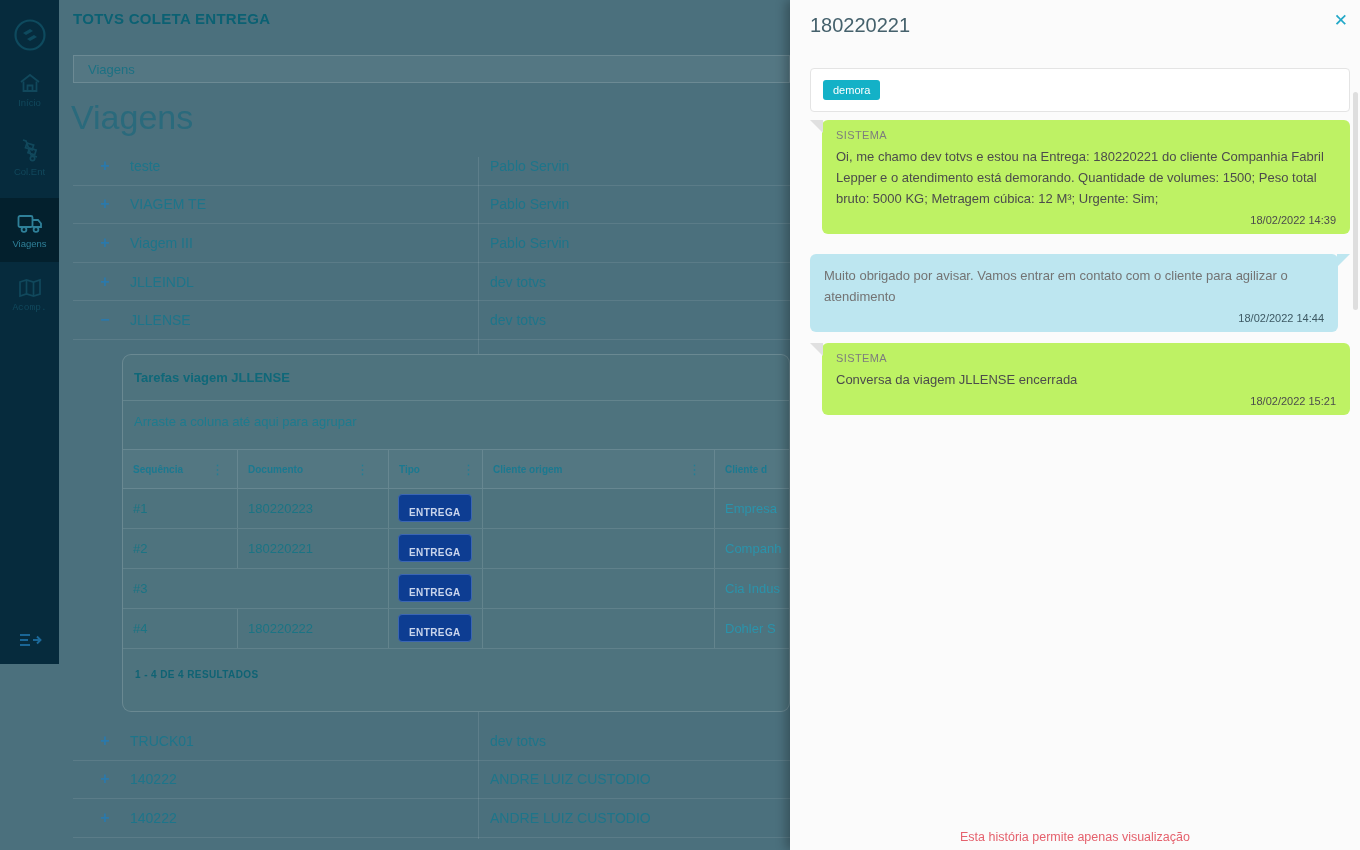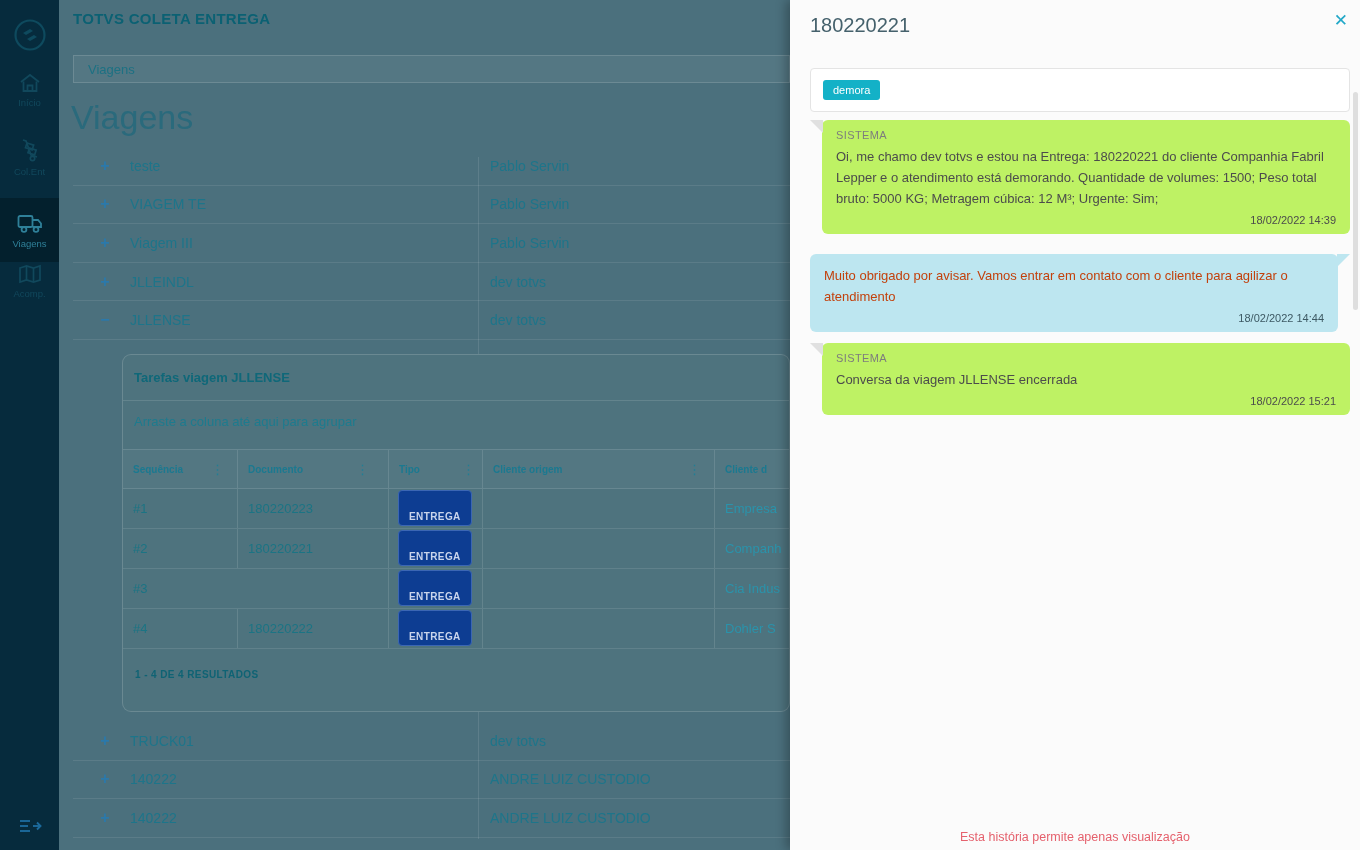--- a/index.html
+++ b/index.html
@@ -1,28 +1,28 @@
 <!DOCTYPE html>
 <html><head>
 <meta charset="utf-8">
 <style>
   * { margin:0; padding:0; box-sizing:border-box; }
   html,body { width:1360px; height:850px; overflow:hidden; }
   body { font-family:"Liberation Sans", sans-serif; background:#4b707d; position:relative; }
 
   
-  .sidebar { position:absolute; left:0; top:0; width:59px; height:850px; background:#062b3d; z-index:3; }
+  .sidebar { position:absolute; left:0; top:0; width:59px; height:664px; background:#062b3d; z-index:3; }
   .brand { position:absolute; left:0; top:12px; width:59px; height:46px; display:flex; align-items:center; justify-content:center; color:#0e4a5e; }
   .nav-item { position:absolute; left:0; width:59px; display:flex; flex-direction:column; align-items:center; justify-content:center; gap:4px; color:#11485c; cursor:pointer; }
   .nav-item .nav-label { font-size:9.5px; }
   .nav-item.active { background:#03202d; color:#2f8099; }
   .ni-inicio { top:64px; height:52px; }
   .ni-colent { top:128px; height:58px; }
   .ni-viagens { top:198px; height:64px; }
-  .ni-acomp { top:252px; height:58px; }
+  .ni-acomp { top:266px; height:58px;font-family:Liberation Mono, monospace; }
   .exit-btn { position:absolute; left:0; bottom:6px; width:59px; height:36px; display:flex; align-items:center; justify-content:center; color:#1c6a9b; cursor:pointer; }
 
   
   .main { position:absolute; left:59px; top:0; width:731px; height:850px; background:#4b707d; overflow:hidden; }
   .app-title { position:absolute; left:14px; top:10px; font-size:15px; font-weight:bold; letter-spacing:.3px; color:#0b6173; }
   .breadcrumb-bar { position:absolute; left:14px; top:55px; width:717px; height:28px; background:rgba(255,255,255,0.05); border:1px solid rgba(255,255,255,0.14); display:flex; align-items:center; }
   .breadcrumb-bar .crumb { margin-left:14px; font-size:13px; color:#1c7183; cursor:pointer; }
   .page-title { position:absolute; left:12px; top:98px; font-size:34px; font-weight:300; color:#2a6a7c; }
 
   .trips-viewport { position:absolute; left:14px; top:157px; width:717px; height:693px; overflow:hidden; }
@@ -43,40 +43,40 @@
   .c0 { left:0;   width:114px; }
   .c1 { left:114px; width:145px; border-left:1px solid rgba(255,255,255,0.12); }
   .c2 { left:265px; width:100px; border-left:1px solid rgba(255,255,255,0.12); }
   .c3 { left:359px; width:232px; border-left:1px solid rgba(255,255,255,0.12); }
   .c4 { left:591px; width:129px; border-left:1px solid rgba(255,255,255,0.12); }
   .thead .hlabel { position:absolute; left:10px; top:50%; transform:translateY(-50%); font-size:10px; font-weight:bold; color:#1b7990; cursor:pointer; }
   .thead .dots { position:absolute; right:13px; top:50%; transform:translateY(-50%); font-size:13px; color:#1f7f96; cursor:pointer; }
   .trow { position:absolute; left:0; width:100%; height:40px; border-bottom:1px solid rgba(255,255,255,0.10); cursor:pointer; }
   .trow .cval { position:absolute; left:10px; top:50%; transform:translateY(-50%); font-size:13px; color:#1b7484; }
   .trow .cval.dest { color:#2a93ab; }
-  .badge { position:absolute; left:9px; top:50%; transform:translateY(-50%); background:#0d3d92; border:1px solid #3b66b4; border-radius:4px; color:#c9d5ec; font-size:10px; font-weight:bold; letter-spacing:.4px; padding:20px 10px 3px; }
+  .badge { position:absolute; left:9px; top:50%; transform:translateY(-50%); background:#0d3d92; border:1px solid #3b66b4; border-radius:4px; color:#c9d5ec; font-size:10px; font-weight:bold; letter-spacing:.4px; padding:12px 10px 3px; }
   .tasks-footer { position:absolute; left:12px; top:314px; font-size:10px; font-weight:bold; letter-spacing:.4px; color:#0f6374; }
 
   
   .panel { position:absolute; left:790px; top:0; width:570px; height:850px; background:#fbfbfb; box-shadow:-4px 0 10px rgba(0,0,0,0.28); z-index:5; }
   .panel-title { position:absolute; left:20px; top:14px; font-size:20px; color:#45616c; }
   .panel-close { position:absolute; right:12px; top:12px; font-size:17px; color:#22a8c8; cursor:pointer; line-height:1; }
   .tag-card { position:absolute; left:20px; top:68px; right:10px; height:44px; background:#ffffff; border:1px solid #e4e4e4; border-radius:4px; }
   .tag { position:absolute; left:12px; top:11px; background:#13b1c7; color:#ffffff; font-size:11px; padding:4px 10px; border-radius:3px; }
   .messages { position:absolute; left:20px; top:120px; right:10px; }
   .bubble { position:relative; border-radius:6px; padding:9px 14px 8px; }
   .bubble.system { background:#bef264; margin-left:12px; }
   .bubble.system::before { content:""; position:absolute; left:-12px; top:0; width:0; height:0; border-top:13px solid #e0e0e0; border-left:13px solid transparent; }
   .bubble.user { background:#bde6f0; margin-right:12px; }
   .bubble.user::after { content:""; position:absolute; right:-12px; top:0; width:0; height:0; border-top:13px solid #bde6f0; border-right:13px solid transparent; }
   .b2 { margin-top:20px; }
   .b3 { margin-top:11px; }
   .sender { font-size:11px; letter-spacing:.4px; color:#7d7d7d; }
   .msg-text { margin-top:5px; font-size:13px; line-height:21px; color:#4c4c4c; }
-  .bubble.user .msg-text { margin-top:2px; color:#c2410c; }
+  .bubble.user .msg-text { margin-top:2px; color:#737373; }
   .msg-time { margin-top:5px; text-align:right; font-size:11px; color:#4c4c4c; }
   .bubble.user .msg-time { color:#3d5963; }
   .panel-note { position:absolute; left:0; right:0; bottom:6px; text-align:center; font-size:12.5px; color:#e5616d; }
   .scroll-thumb { position:absolute; right:2px; top:92px; width:5px; height:218px; background:#dedede; border-radius:3px; cursor:pointer; }
 
   svg { display:block; }
 </style>
 </head>
 <body>
 

